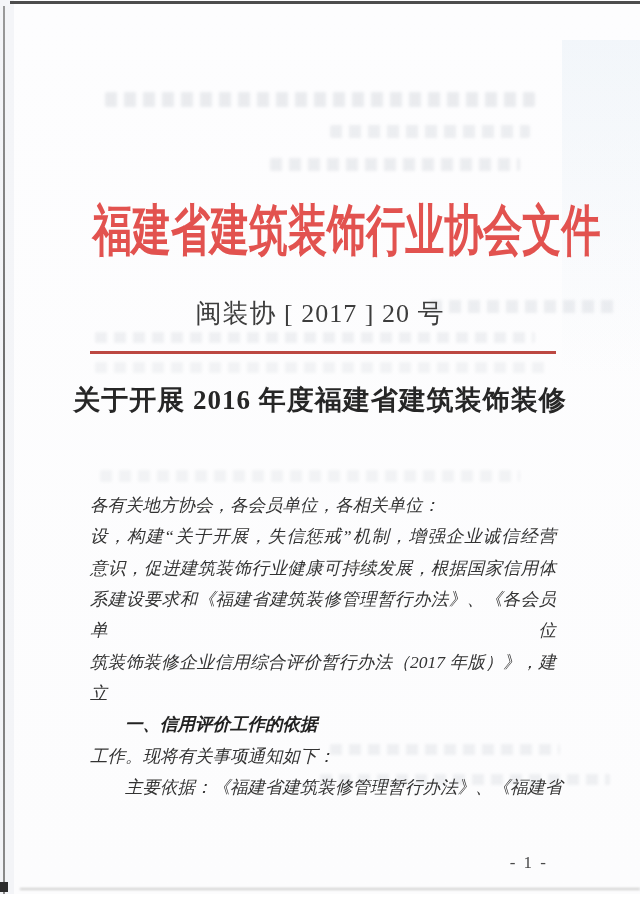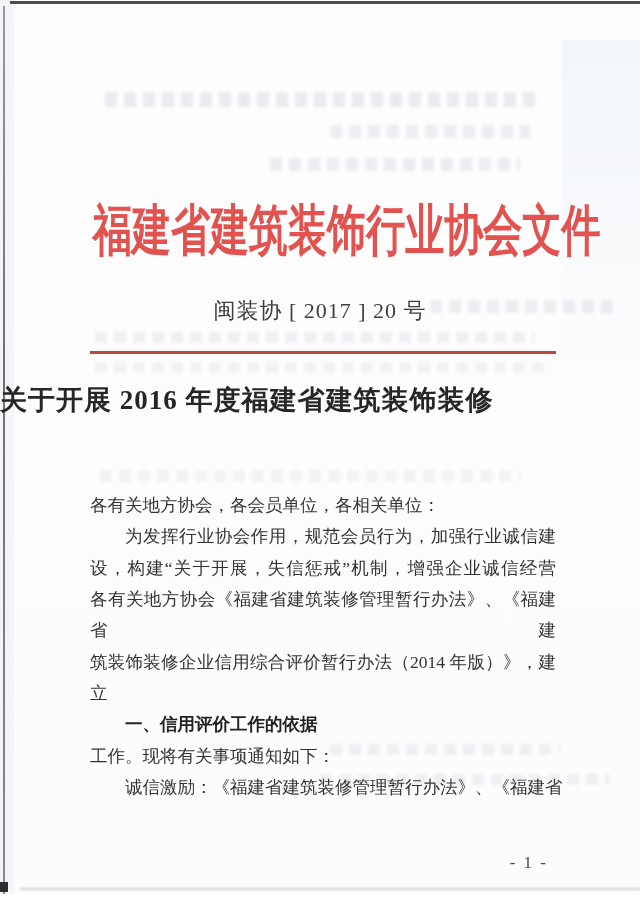--- a/index.html
+++ b/index.html
@@ -29,39 +29,39 @@
     position:absolute;top:194px;left:0;right:0;
     text-align:center;white-space:nowrap;
     font-family:"Liberation Sans","DejaVu Sans",sans-serif;
     font-weight:bold;font-size:55px;line-height:72px;
     color:#e2524f;
     transform:scaleX(.71);
   }
   .doc-number{
     position:absolute;top:296px;left:0;right:0;
     text-align:center;
-    font-size:22px;color:#3d3d3d;letter-spacing:1px;
+    font-size:26px;color:#3d3d3d;letter-spacing:1px;
   }
   .red-rule{
     position:absolute;top:351px;left:90px;width:466px;height:3px;
     background:#bc4842;
   }
   
   .doc-title{
     position:absolute;top:381px;left:0;right:0;
-    text-align:left;
+    text-align:center;
     font-weight:bold;font-size:27px;line-height:39px;
     color:#262626;letter-spacing:1px;
   }
   
   .body-text{
     position:absolute;top:490px;left:90px;width:466px;
     font-size:17.5px;line-height:31.35px;color:#333333;
   }
-  .body-text .line{white-space:nowrap;}
+  .body-text .line{white-space:nowrap;font-style:italic;}
   .body-text .line.fill{white-space:normal;text-align:justify;text-align-last:justify;}
   .body-text .line.indent{text-indent:2em;}
   .body-text .line.bold{
     font-family:"Liberation Sans","DejaVu Sans",sans-serif;
     font-weight:bold;color:#222222;
   }
   .page-number{
     position:absolute;top:853px;right:92px;
     font-size:17px;color:#4a4a4a;letter-spacing:2px;
   }
@@ -93,24 +93,24 @@
   <div class="doc-number">闽装协 [ 2017 ] 20 号</div>
 
   <div class="red-rule"></div>
 
   <div class="doc-title">
     <div>关于开展 2016 年度福建省建筑装饰装修</div>
   </div>
 
   <div class="body-text" id="body-lines">
       <div class="line">各有关地方协会，各会员单位，各相关单位：</div>
-      <div class="line indent fill">为发挥行业协会作用，规范会员行为，加强行业诚信建</div>
       <div class="line fill">设，构建“关于开展，失信惩戒”机制，增强企业诚信经营</div>
-      <div class="line fill">各有关地方协会《福建省建筑装修管理暂行办法》、《福建省建</div>
-      <div class="line fill">筑装饰装修企业信用综合评价暂行办法（2014 年版）》，建立</div>
+      <div class="line fill">意识，促进建筑装饰行业健康可持续发展，根据国家信用体</div>
+      <div class="line fill">系建设要求和《福建省建筑装修管理暂行办法》、《各会员单位</div>
+      <div class="line fill">筑装饰装修企业信用综合评价暂行办法（2017 年版）》，建立</div>
       <div class="line indent bold">一、信用评价工作的依据</div>
       <div class="line">工作。现将有关事项通知如下：</div>
-      <div class="line indent">诚信激励：《福建省建筑装修管理暂行办法》、《福建省</div>
+      <div class="line indent">主要依据：《福建省建筑装修管理暂行办法》、《福建省</div>
     </div>
 
   <div class="page-number">- 1 -</div>
 
 </div>
 
 </body></html>

